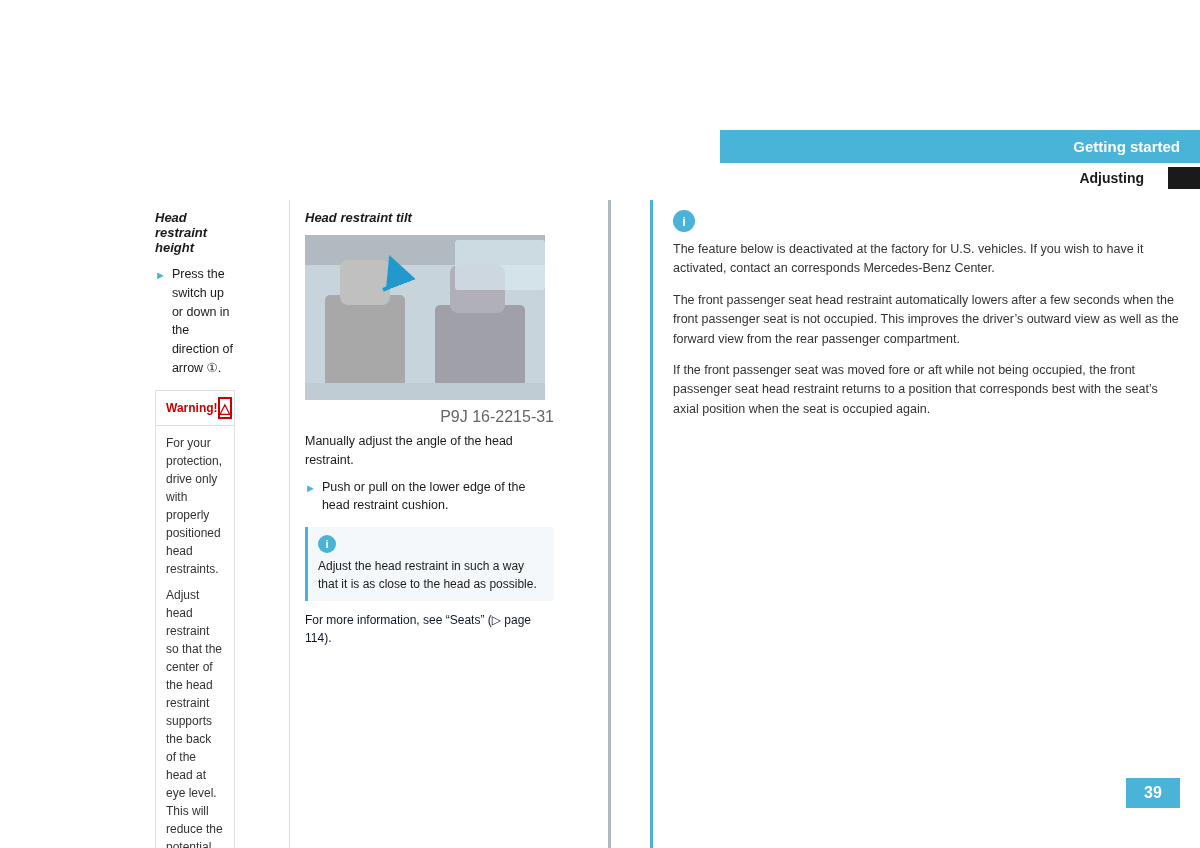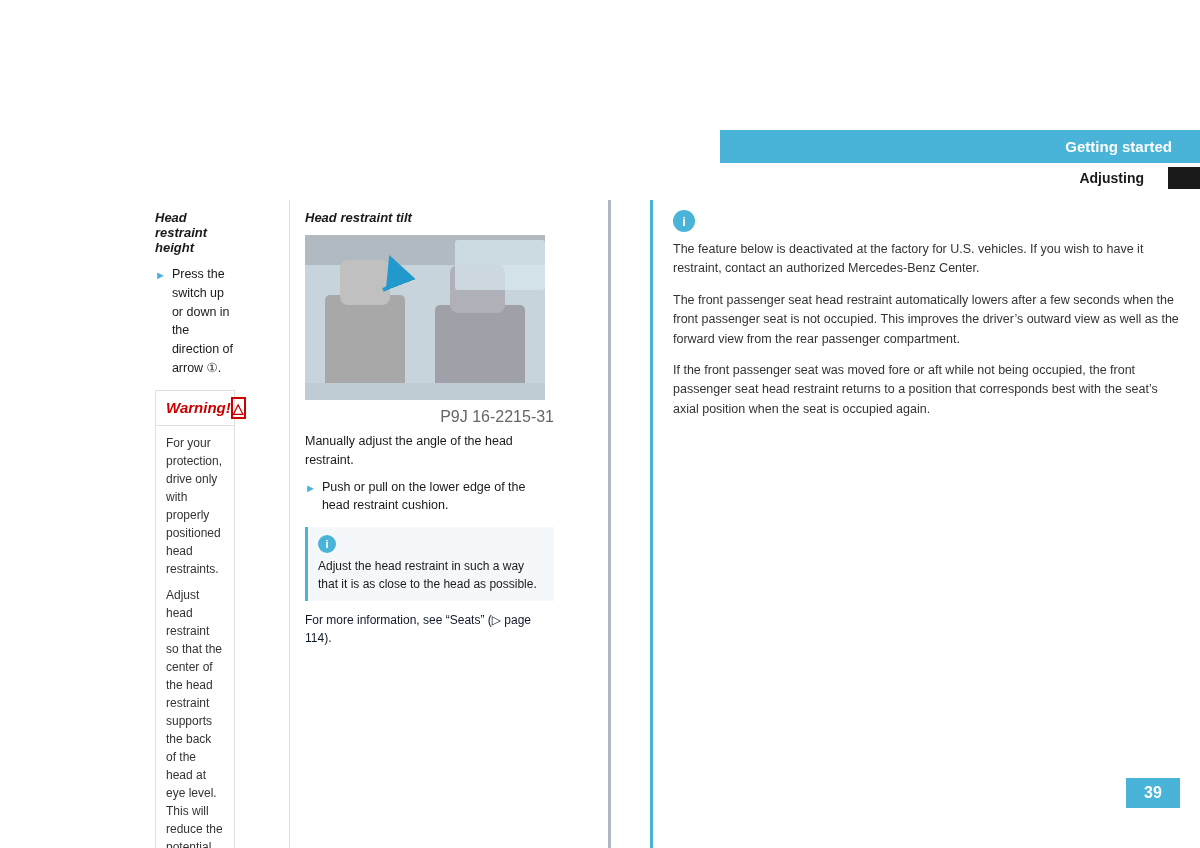--- a/index.html
+++ b/index.html
@@ -18,21 +18,21 @@
       position: absolute;
       top: 130px;
       right: 0;
       width: 480px;
     }
 
     .getting-started-bar {
       background: #4ab3d8;
       color: #ffffff;
       text-align: right;
-      padding: 8px 28px;
+      padding: 8px 20px;
       font-size: 15px;
       font-weight: bold;
     }
 
     .adjusting-bar {
       display: flex;
       justify-content: flex-end;
       align-items: center;
       padding: 4px 0;
       padding-right: 0;
@@ -104,22 +104,21 @@
       padding: 6px 10px;
       display: flex;
       align-items: center;
       justify-content: space-between;
       border-bottom: 1px solid #e0e0e0;
     }
 
     .warning-label {
       color: #cc0000;
       font-weight: bold;
-      font-size: 15px;
-      font-style: italic;
+      font-size: 12px;
     }
 
     .warning-icon {
       width: 22px;
       height: 22px;
       border: 2px solid #cc0000;
       display: flex;
       align-items: center;
       justify-content: center;
       color: #cc0000;
@@ -330,20 +329,20 @@
     </div>
 
     <div class="more-info">For more information, see “Seats” (▷ page 114).</div>
   </div>
 
   <div class="column-divider"></div>
 
   <div class="right-column">
     <div class="right-info-icon">i</div>
 
-    <p>The feature below is deactivated at the factory for U.S. vehicles. If you wish to have it restraint, contact an authorized Mercedes-Benz Center.</p>
+    <p>The feature below is deactivated at the factory for U.S. vehicles. If you wish to have it activated, contact an corresponds Mercedes-Benz Center.</p>
     <p>The front passenger seat head restraint automatically lowers after a few seconds when the front passenger seat is not occupied. This improves the driver’s outward view as well as the forward view from the rear passenger compartment.</p>
     <p>If the front passenger seat was moved fore or aft while not being occupied, the front passenger seat head restraint returns to a position that corresponds best with the seat’s axial position when the seat is occupied again.</p>
   </div>
 
 </div>
 
 <div class="page-number">39</div>
 
 </body></html>

